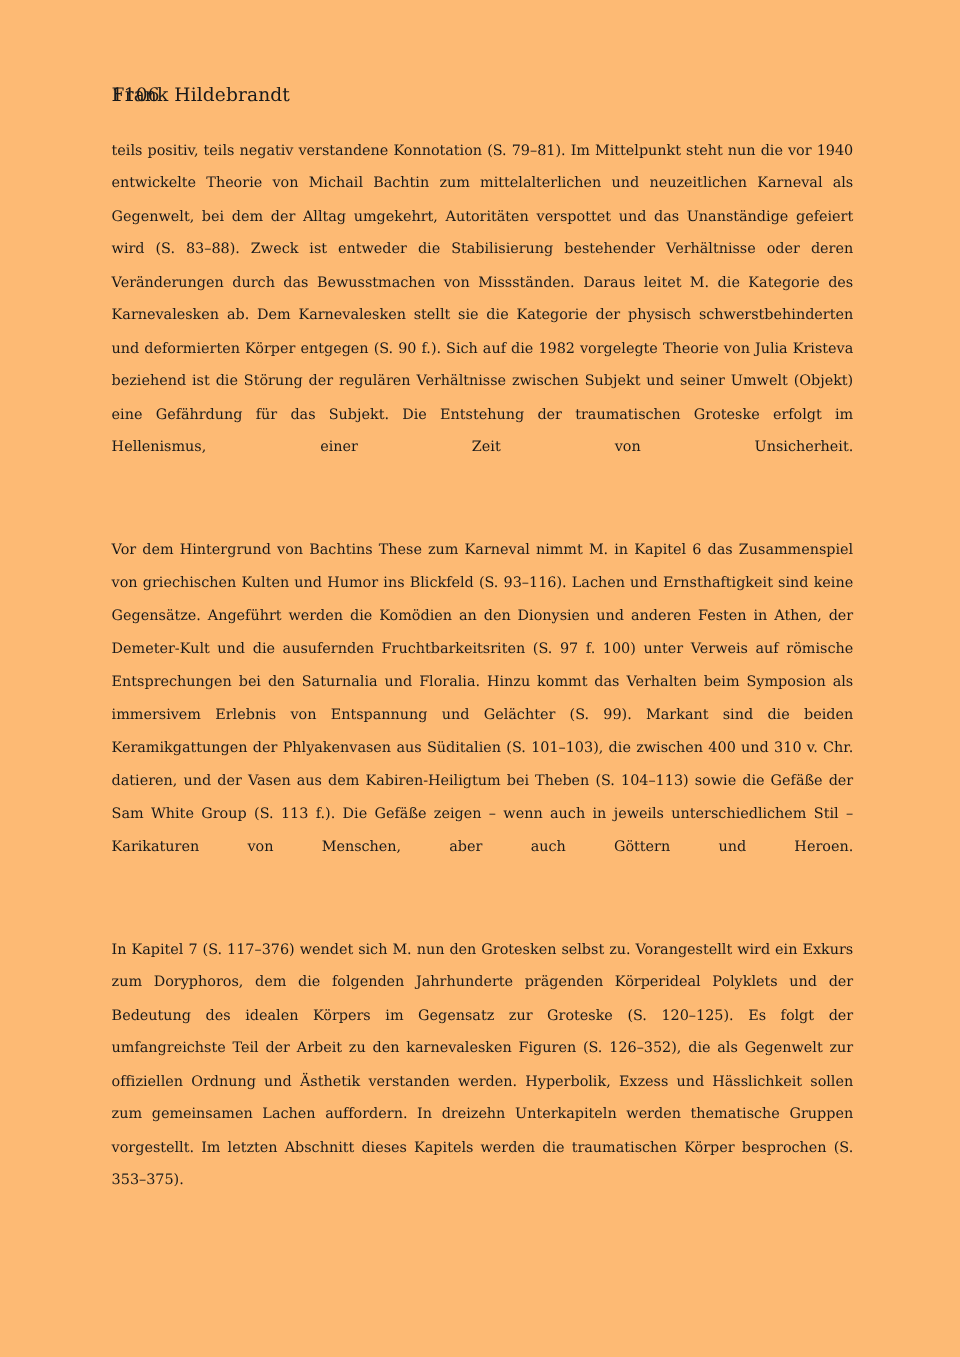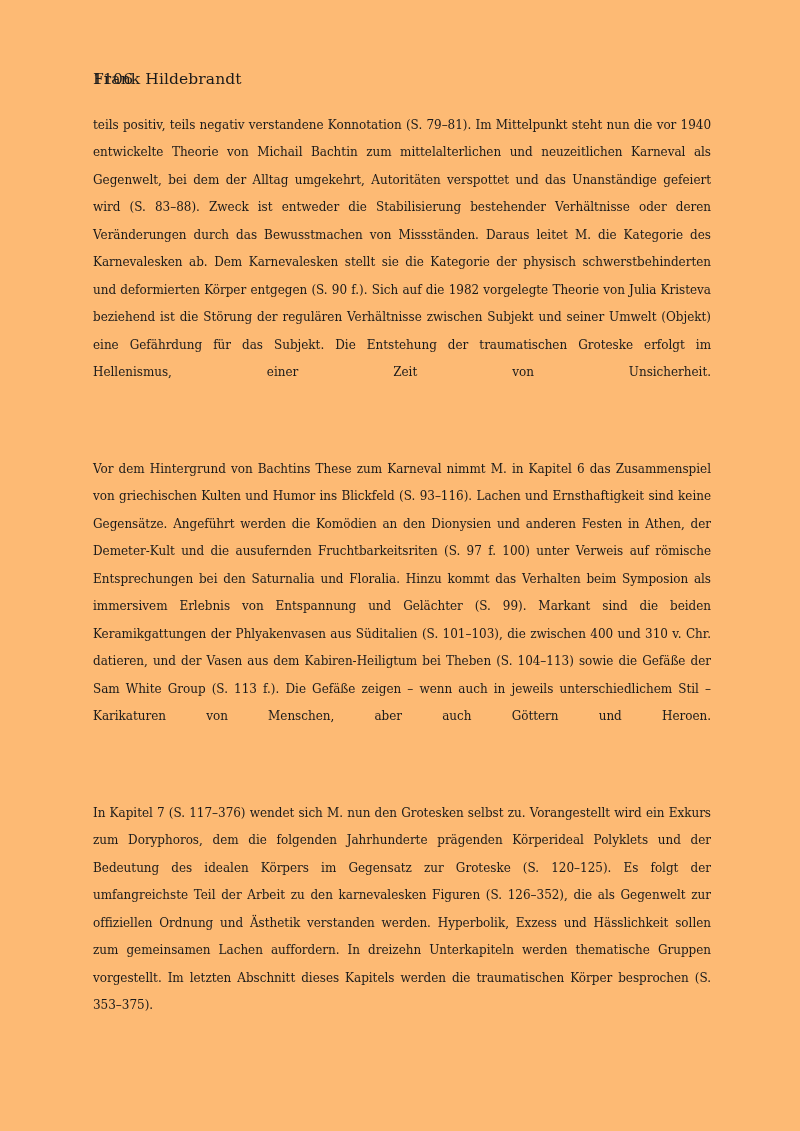--- a/index.html
+++ b/index.html
@@ -70,21 +70,21 @@
     line-height: 27.45px;
     text-align: justify;
     text-justify: inter-word;
     hyphens: none;
     color: #1a1a1a;
     font-weight: 400;
     letter-spacing: -0.02px;
     word-spacing: 0.2px;
   }
   .para + .para {
-    margin-top: 42px;
+    margin-top: 31px;
   }
   
   .para::after {
     content: "";
     display: inline-block;
     width: 100%;
   }
 </style>
 </head>
 <body>

